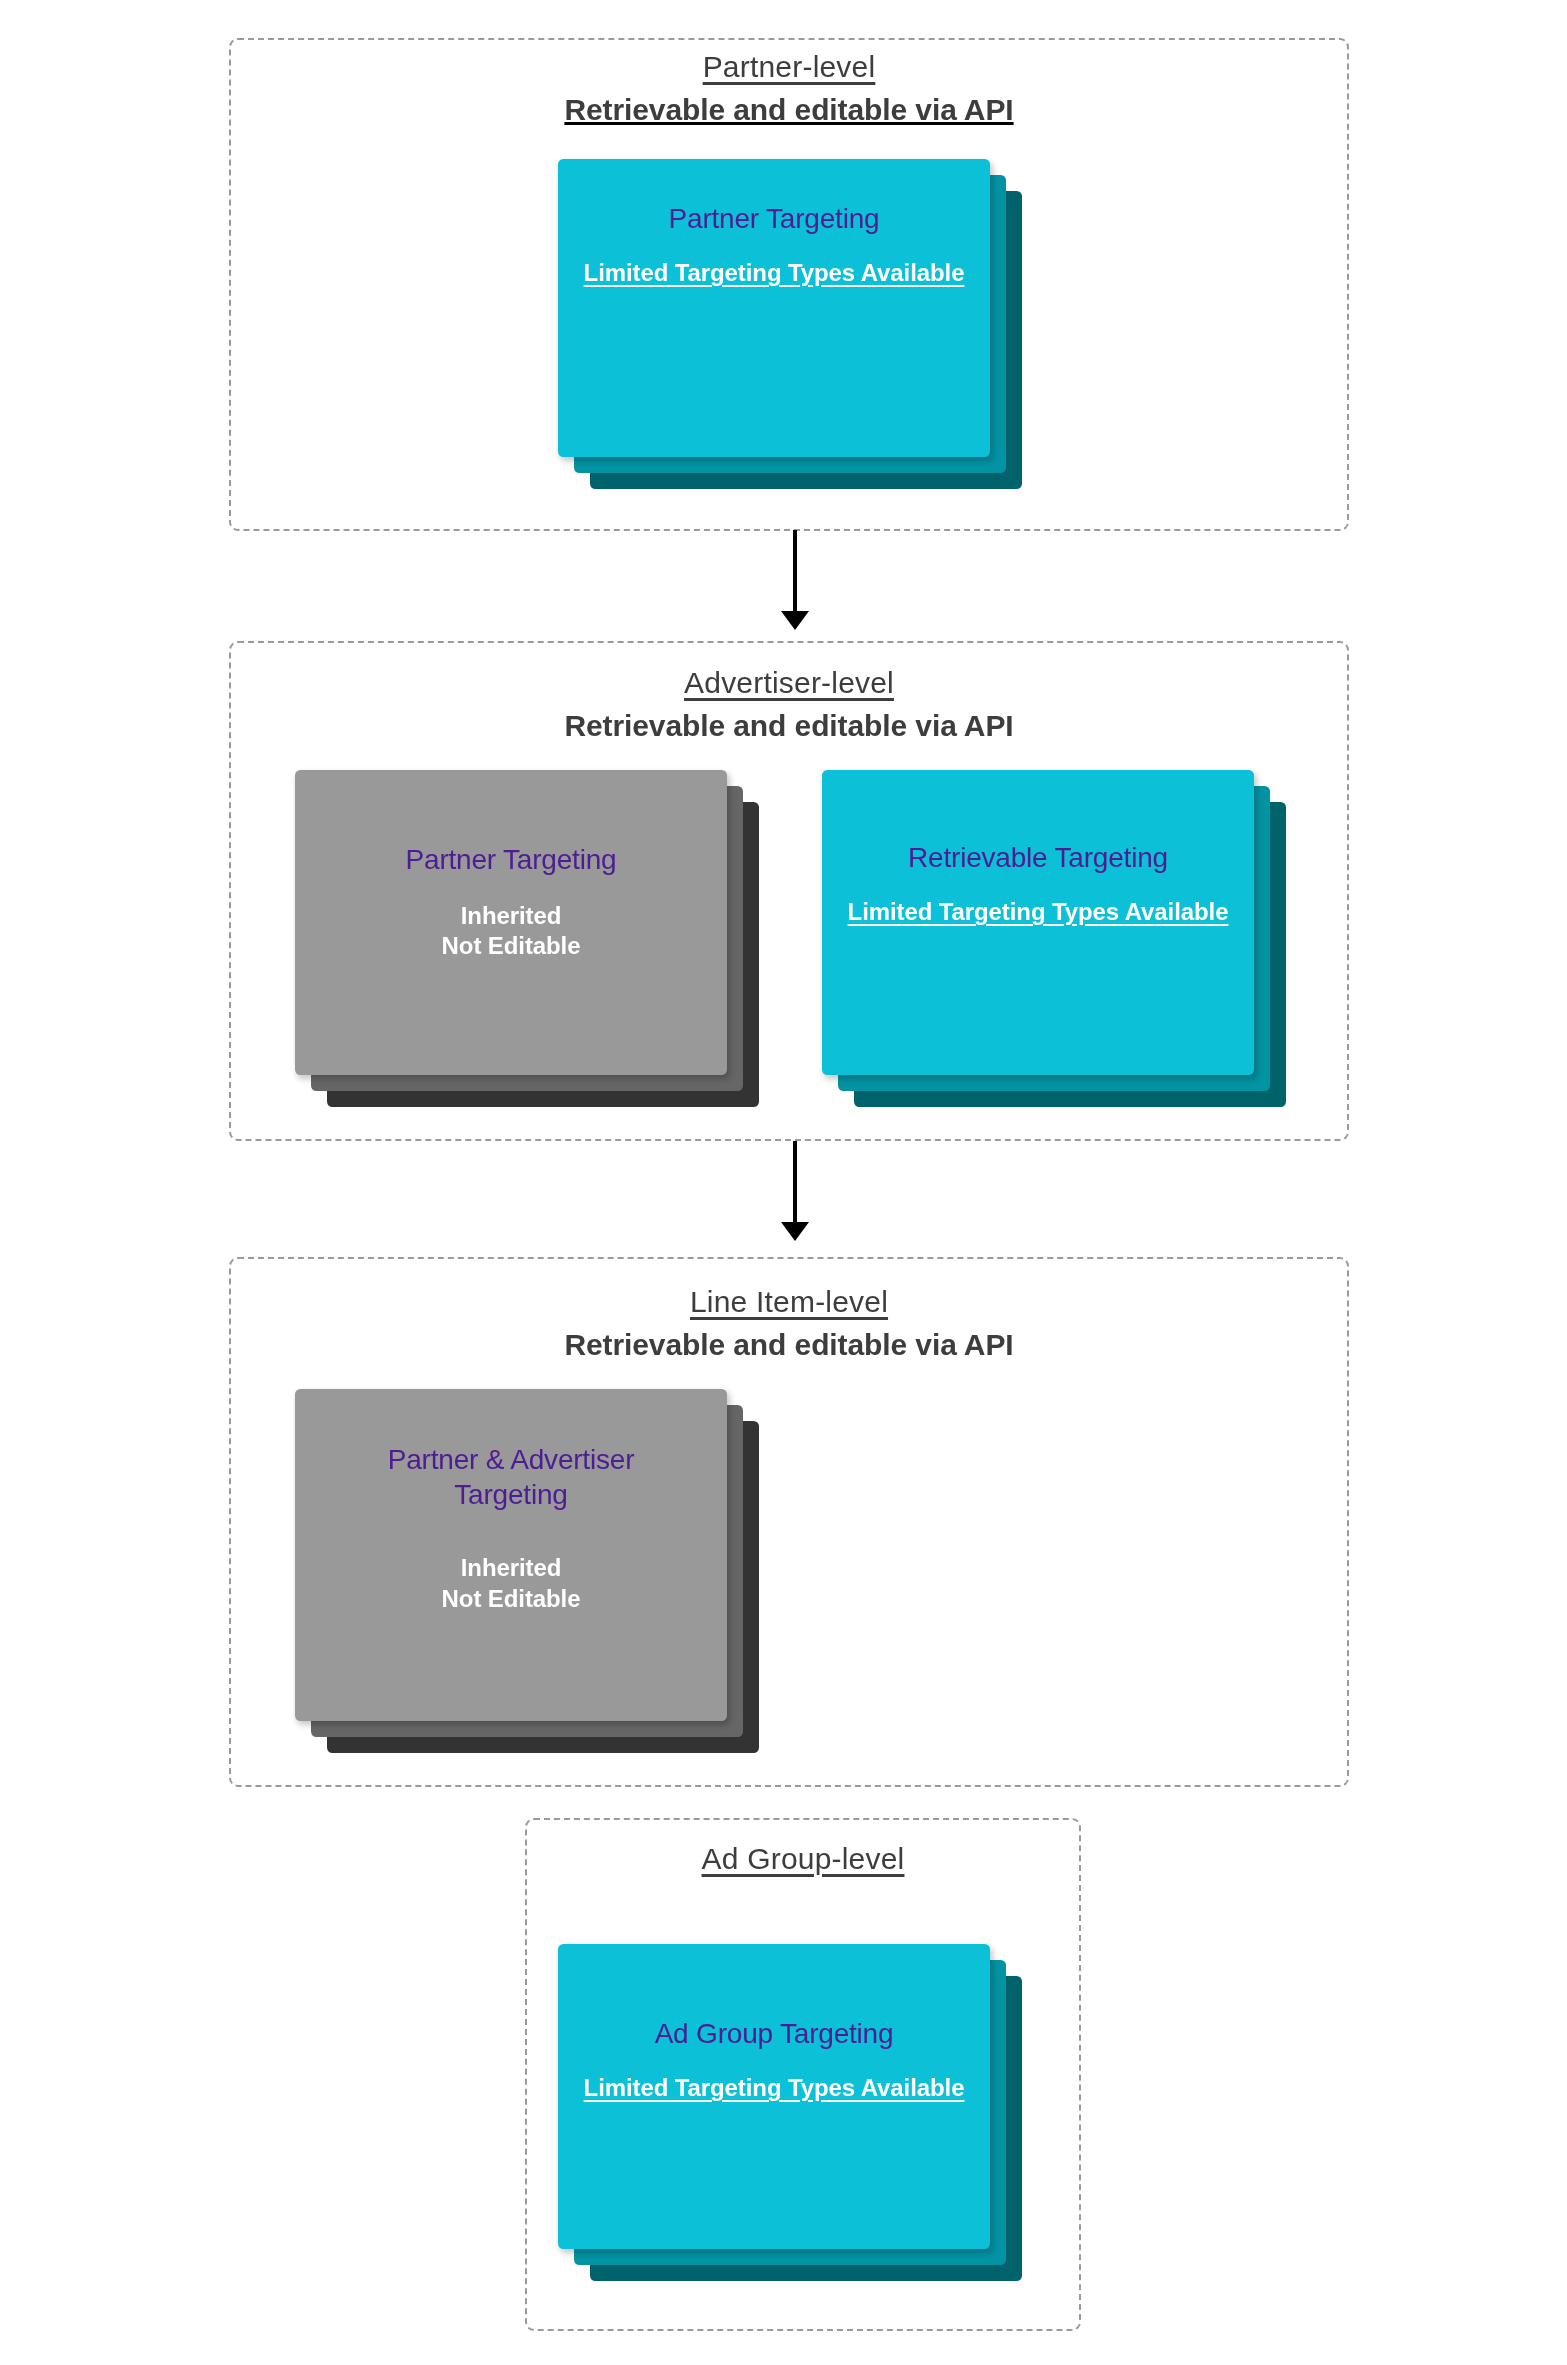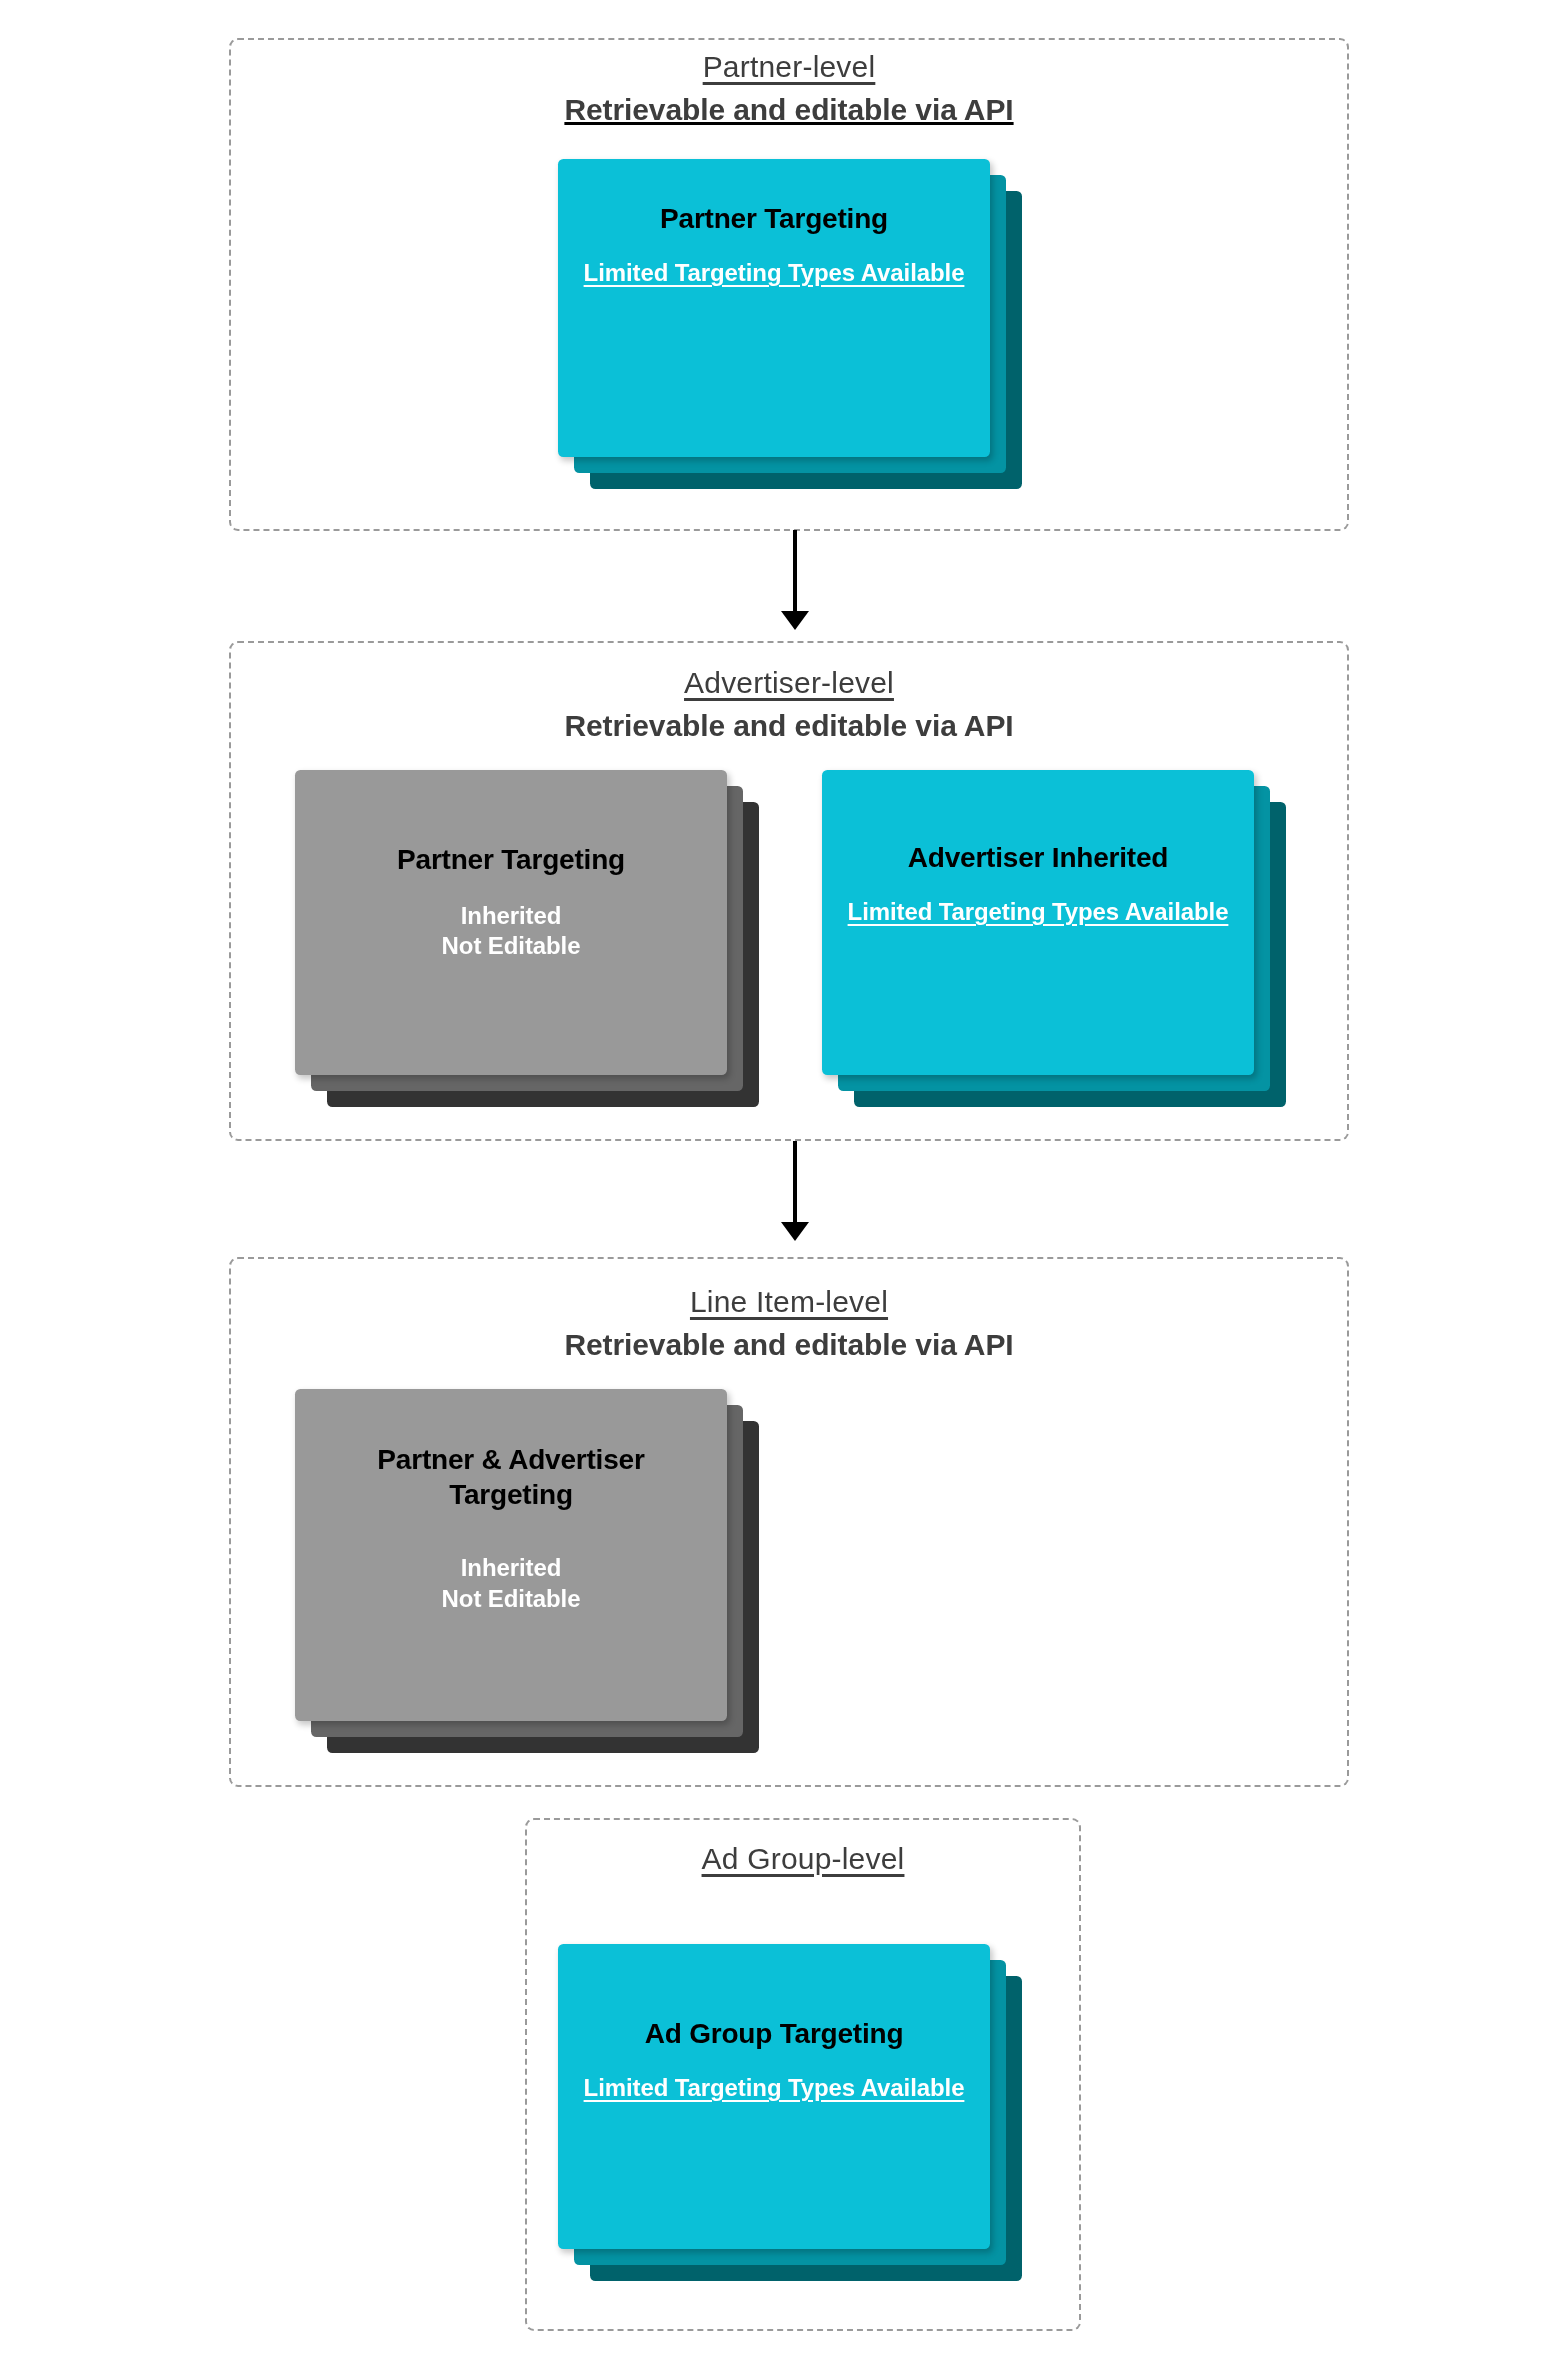--- a/index.html
+++ b/index.html
@@ -76,22 +76,22 @@
   .cy .card-back  { background: #00626b; }
   .cy .card-mid   { background: #0493a3; }
   .cy .card-front { background: #0bc0d7; }
   
   .gy .card-back  { background: #333333; }
   .gy .card-mid   { background: #666666; }
   .gy .card-front { background: #999999; }
 
   .card-title {
     font-size: 28px;
-    font-weight: bold;
-    color: #000000;
+    font-weight: normal;
+    color: #4c1d95;
     line-height: 1.24;
     letter-spacing: -0.2px;
     padding: 0 12.5px;
   }
   .card-note {
     font-size: 24px;
     font-weight: bold;
     color: #ffffff;
     line-height: 1.28;
     letter-spacing: -0.1px;
@@ -162,21 +162,21 @@
       <div class="card-title">Partner Targeting</div>
       <div class="card-note" style="margin-top:23px; white-space:pre-line;">Inherited
 Not Editable</div>
     </div>
   </div>
 
   <div class="stack cy" style="left:822px; top:770px; width:464px; height:346px;">
     <div class="card-layer card-back" style="width:432px; height:305px;"></div>
     <div class="card-layer card-mid" style="width:432px; height:305px;"></div>
     <div class="card-layer card-front" style="width:432px; height:305px; padding-top:71px;">
-      <div class="card-title">Advertiser Inherited</div>
+      <div class="card-title">Retrievable Targeting</div>
       <div class="card-note u" style="margin-top:21.4px;">Limited Targeting Types Available</div>
     </div>
   </div>
 
   <div class="arrow" style="left:768px; top:1141px; width:54px; height:100px;">
     <div class="shaft" style="height:82px;"></div>
     <div class="head"></div>
   </div>
 
   <div class="level-box" style="left:229px; top:1257px; width:1120px; height:530px;">

